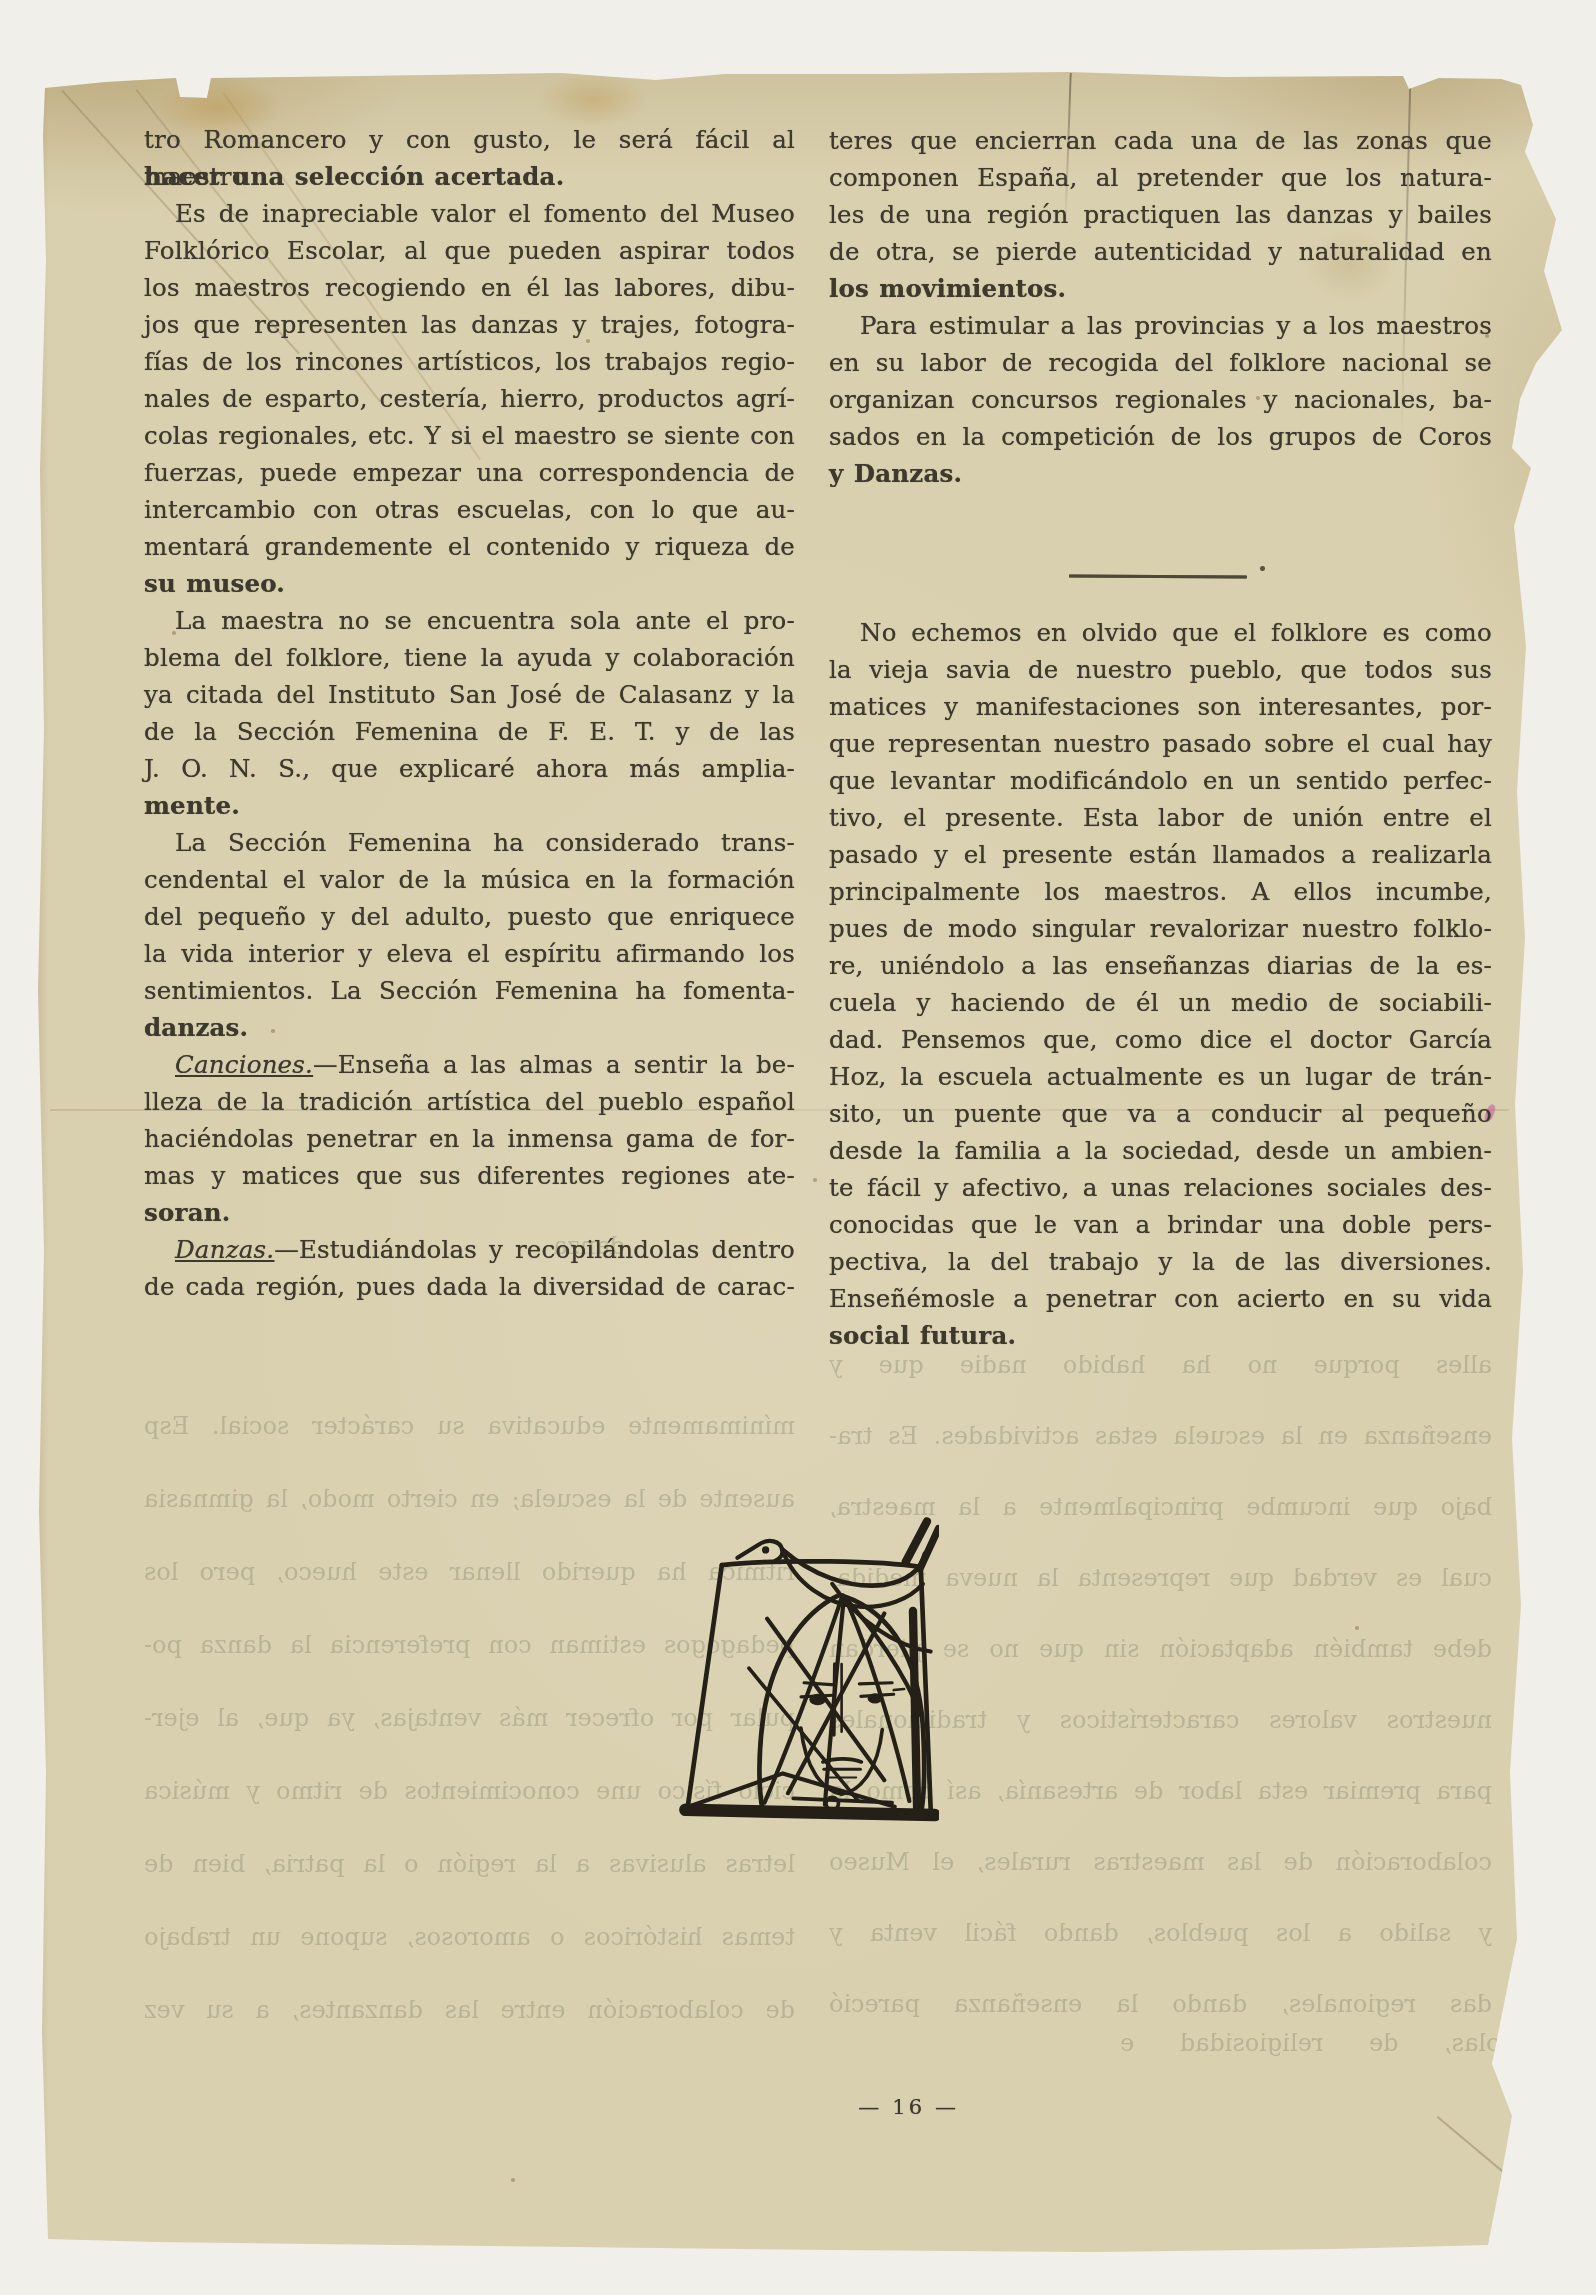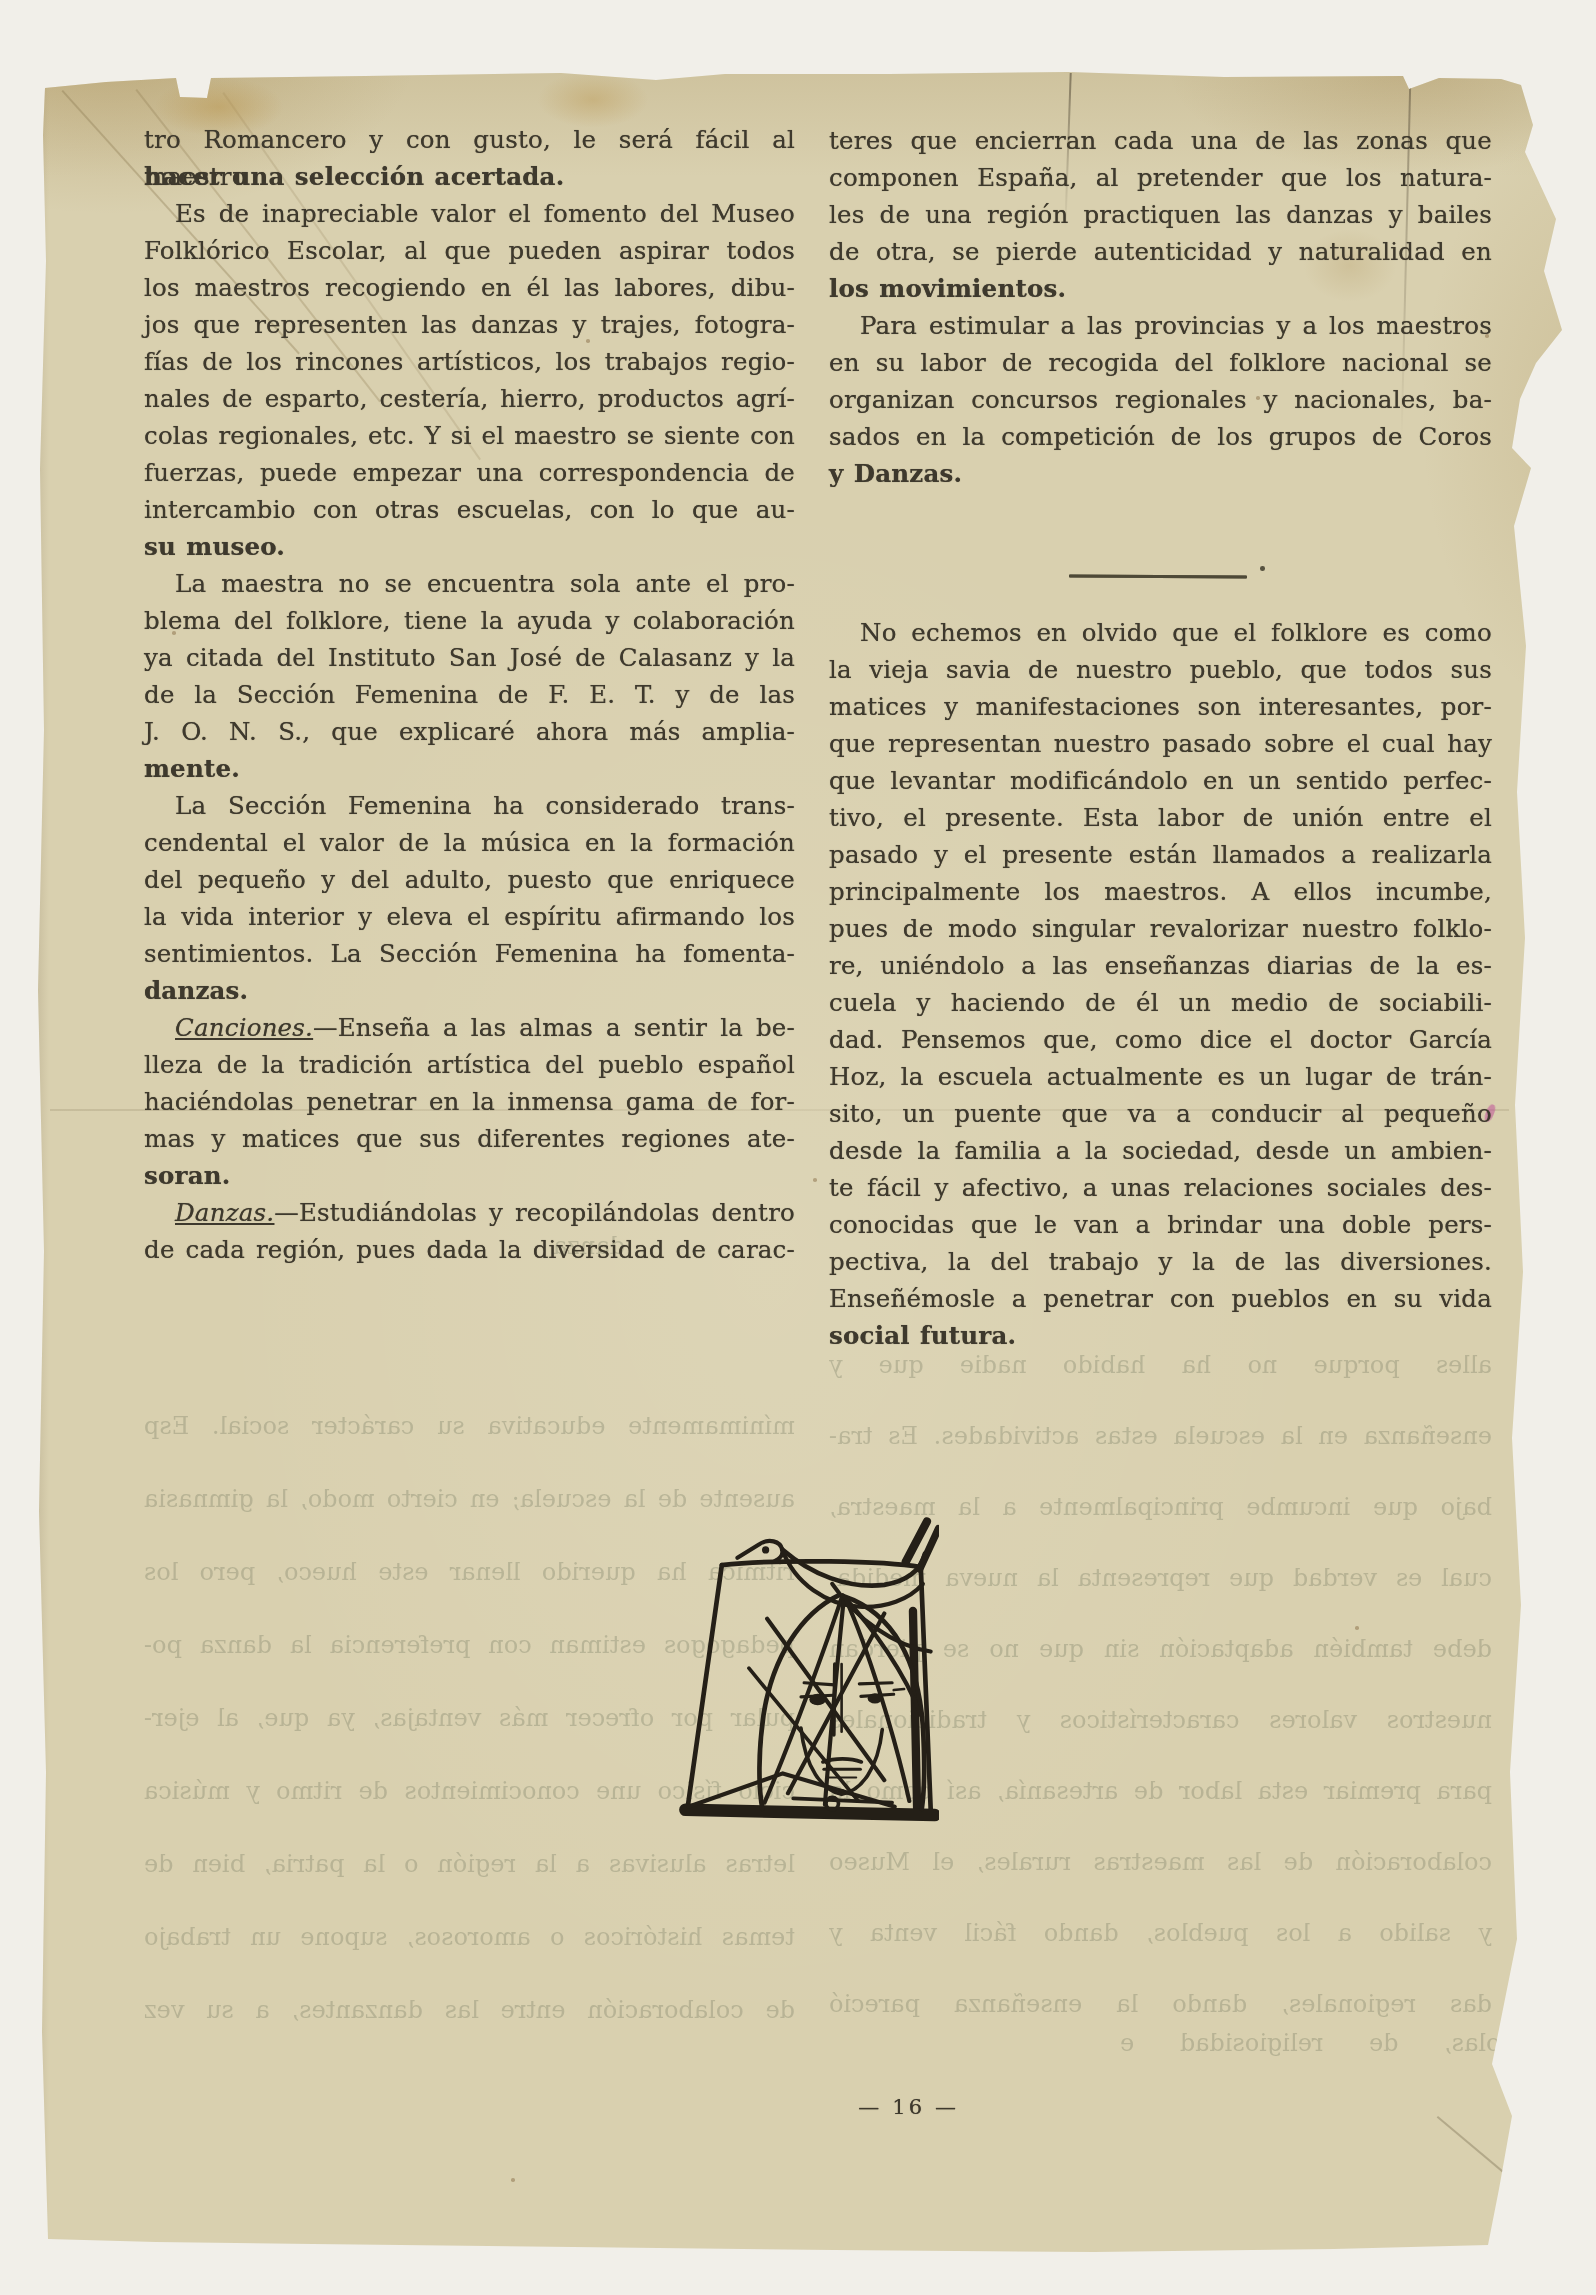--- a/index.html
+++ b/index.html
@@ -157,20 +157,21 @@
       <div class="tl pe">hacer una selección acertada.</div>
       <div class="tl fi">Es de inapreciable valor el fomento del Museo</div>
       <div class="tl">Folklórico Escolar, al que pueden aspirar todos</div>
       <div class="tl">los maestros recogiendo en él las labores, dibu-</div>
       <div class="tl">jos que representen las danzas y trajes, fotogra-</div>
       <div class="tl">fías de los rincones artísticos, los trabajos regio-</div>
       <div class="tl">nales de esparto, cestería, hierro, productos agrí-</div>
       <div class="tl">colas regionales, etc. Y si el maestro se siente con</div>
       <div class="tl">fuerzas, puede empezar una correspondencia de</div>
       <div class="tl">intercambio con otras escuelas, con lo que au-</div>
+      <div class="tl">mentará grandemente el contenido y riqueza de</div>
       <div class="tl pe">su museo.</div>
       <div class="tl fi">La maestra no se encuentra sola ante el pro-</div>
       <div class="tl">blema del folklore, tiene la ayuda y colaboración</div>
       <div class="tl">ya citada del Instituto San José de Calasanz y la</div>
       <div class="tl">de la Sección Femenina de F. E. T. y de las</div>
       <div class="tl">J. O. N. S., que explicaré ahora más amplia-</div>
       <div class="tl pe">mente.</div>
       <div class="tl fi">La Sección Femenina ha considerado trans-</div>
       <div class="tl">cendental el valor de la música en la formación</div>
       <div class="tl">del pequeño y del adulto, puesto que enriquece</div>
@@ -211,21 +212,21 @@
       <div class="tl">pues de modo singular revalorizar nuestro folklo-</div>
       <div class="tl">re, uniéndolo a las enseñanzas diarias de la es-</div>
       <div class="tl">cuela y haciendo de él un medio de sociabili-</div>
       <div class="tl">dad. Pensemos que, como dice el doctor García</div>
       <div class="tl">Hoz, la escuela actualmente es un lugar de trán-</div>
       <div class="tl">sito, un puente que va a conducir al pequeño</div>
       <div class="tl">desde la familia a la sociedad, desde un ambien-</div>
       <div class="tl">te fácil y afectivo, a unas relaciones sociales des-</div>
       <div class="tl">conocidas que le van a brindar una doble pers-</div>
       <div class="tl">pectiva, la del trabajo y la de las diversiones.</div>
-      <div class="tl">Enseñémosle a penetrar con pueblos en su vida</div>
+      <div class="tl">Enseñémosle a penetrar con acierto en su vida</div>
       <div class="tl pe">social futura.</div>
     </div>
 
   <svg class="illus" width="263" height="305" viewBox="0 0 505 585" fill="none" stroke="#241f17" stroke-linecap="round" stroke-linejoin="round">
 
     <path d="M88,92 C200,80 400,84 470,96" stroke-width="9"></path>
     <path d="M88,92 L22,560" stroke-width="9"></path>
     <path d="M470,96 L489,560" stroke-width="9"></path>
     <path d="M455,180 L463,562" stroke-width="16"></path>
     <path d="M18,562 L497,572" stroke-width="24"></path>

